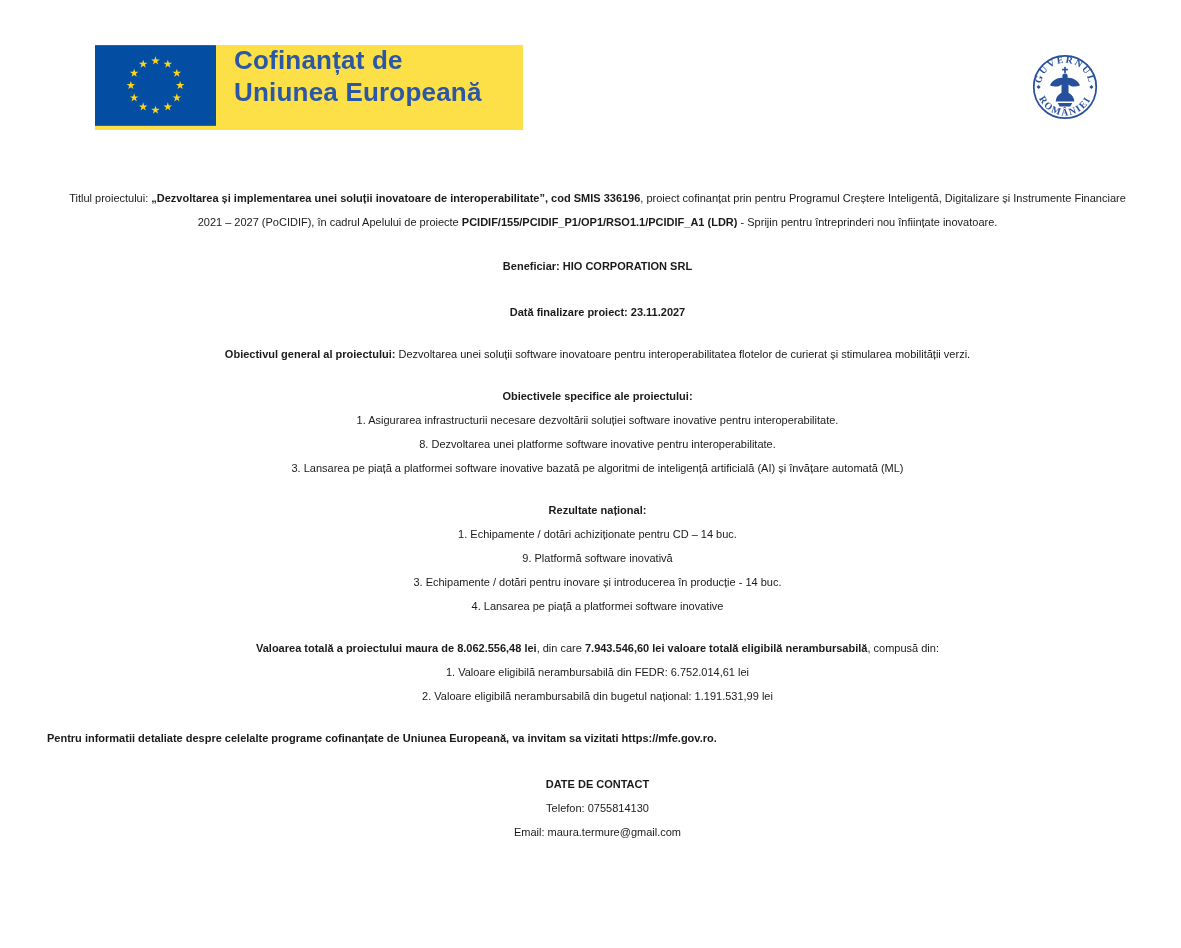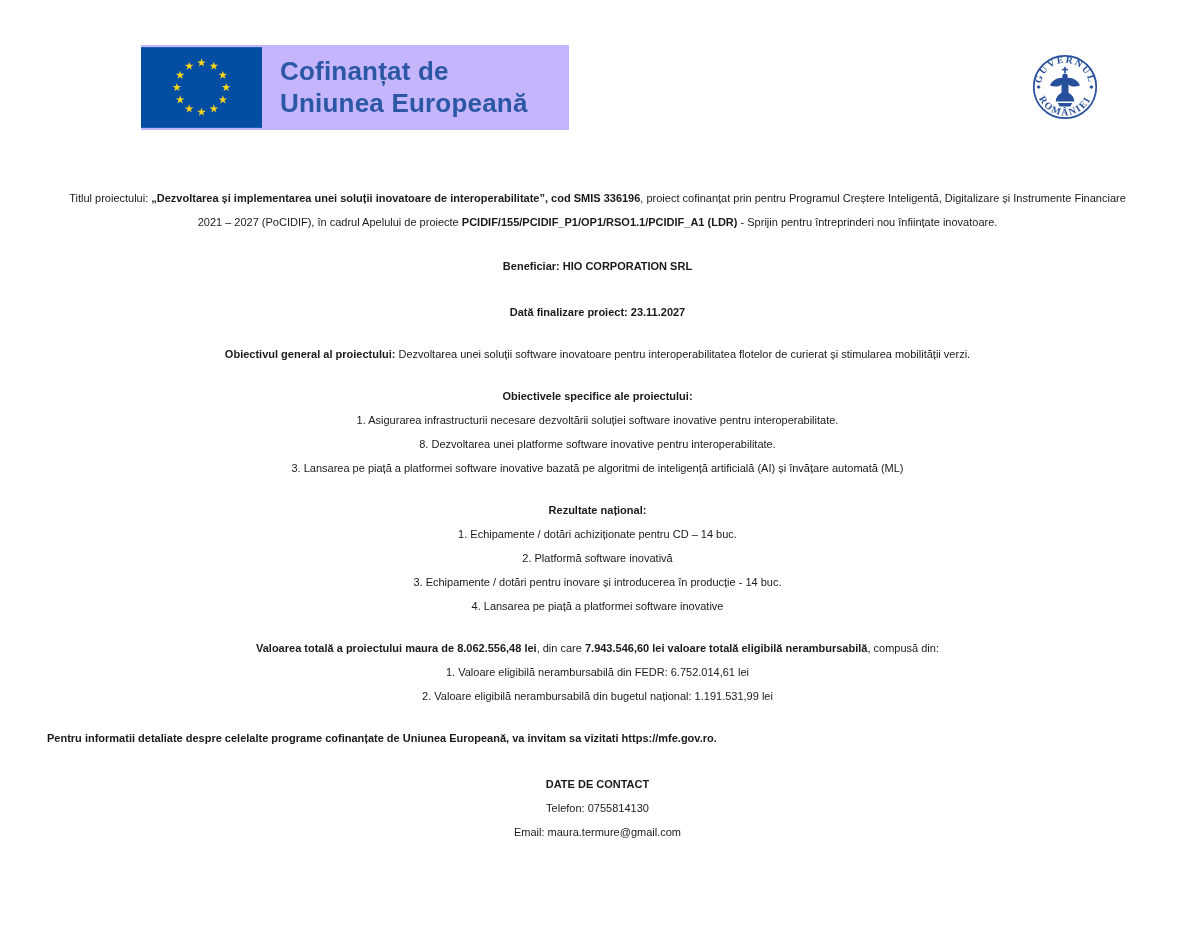--- a/index.html
+++ b/index.html
@@ -7,21 +7,21 @@
   body{
     width:1181px;height:948px;background:#ffffff;
     font-family:"Liberation Sans","DejaVu Sans",sans-serif;
     color:#1a1a1a;position:relative;overflow:hidden;
   }
   .page{position:absolute;inset:0;background:#ffffff;}
 
   
   .eu-logo{
     position:absolute;left:95px;top:45px;width:428px;height:85px;
-    background:#c4b5fd;display:flex;align-items:center;margin-left:46px;
+    background:#fde047;display:flex;align-items:flex-start;
   }
   .eu-flag{width:121px;height:81px;display:block;flex:0 0 auto;}
   .eu-caption{
     margin-left:18px;color:#2b57a5;font-weight:bold;
     font-size:26px;line-height:1.22;letter-spacing:0.2px;
   }
   .gov-seal{position:absolute;left:1032px;top:54px;width:66px;height:66px;}
   .seal-arc-text{
     fill:#27509c;font-family:"Liberation Serif","DejaVu Serif",serif;
     font-size:9.5px;font-weight:bold;letter-spacing:1.6px;
@@ -113,21 +113,21 @@
     <div class="section">
       <p><b>Obiectivele specifice ale proiectului:</b></p>
       <p>1. Asigurarea infrastructurii necesare dezvoltării soluției software inovative pentru interoperabilitate.</p>
       <p>8. Dezvoltarea unei platforme software inovative pentru interoperabilitate.</p>
       <p>3. Lansarea pe piață a platformei software inovative bazată pe algoritmi de inteligență artificială (AI) și învățare automată (ML)</p>
     </div>
 
     <div class="section">
       <p><b>Rezultate național:</b></p>
       <p>1. Echipamente / dotări achiziționate pentru CD – 14 buc.</p>
-      <p>2. Platformă software inovativă</p>
+      <p>9. Platformă software inovativă</p>
       <p>3. Echipamente / dotări pentru inovare și introducerea în producție - 14 buc.</p>
       <p>4. Lansarea pe piață a platformei software inovative</p>
     </div>
 
     <div class="section">
       <p><b>Valoarea totală a proiectului maura de 8.062.556,48 lei</b><span>, din care </span><b>7.943.546,60 lei valoare totală eligibilă nerambursabilă</b><span>, compusă din:</span></p>
       <p>1. Valoare eligibilă nerambursabilă din FEDR: 6.752.014,61 lei</p>
       <p>2. Valoare eligibilă nerambursabilă din bugetul național: 1.191.531,99 lei</p>
     </div>
 

